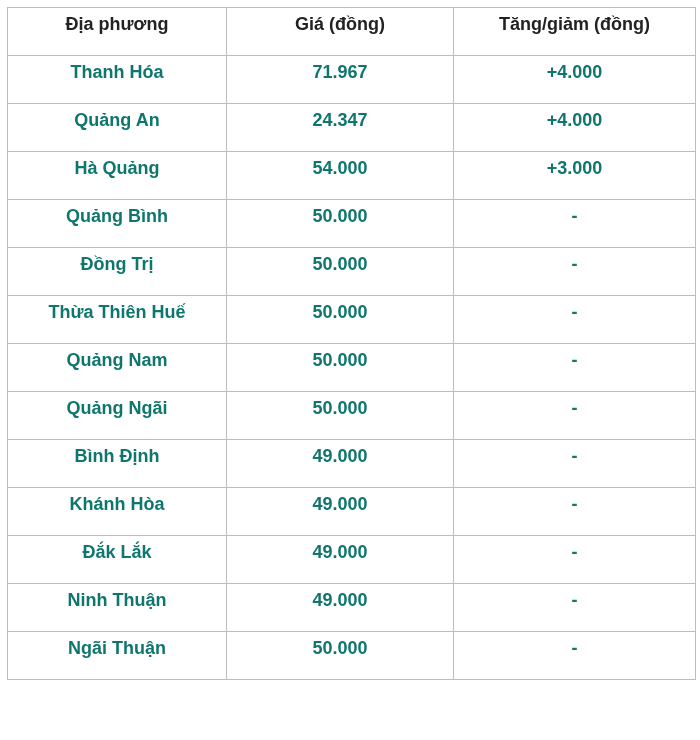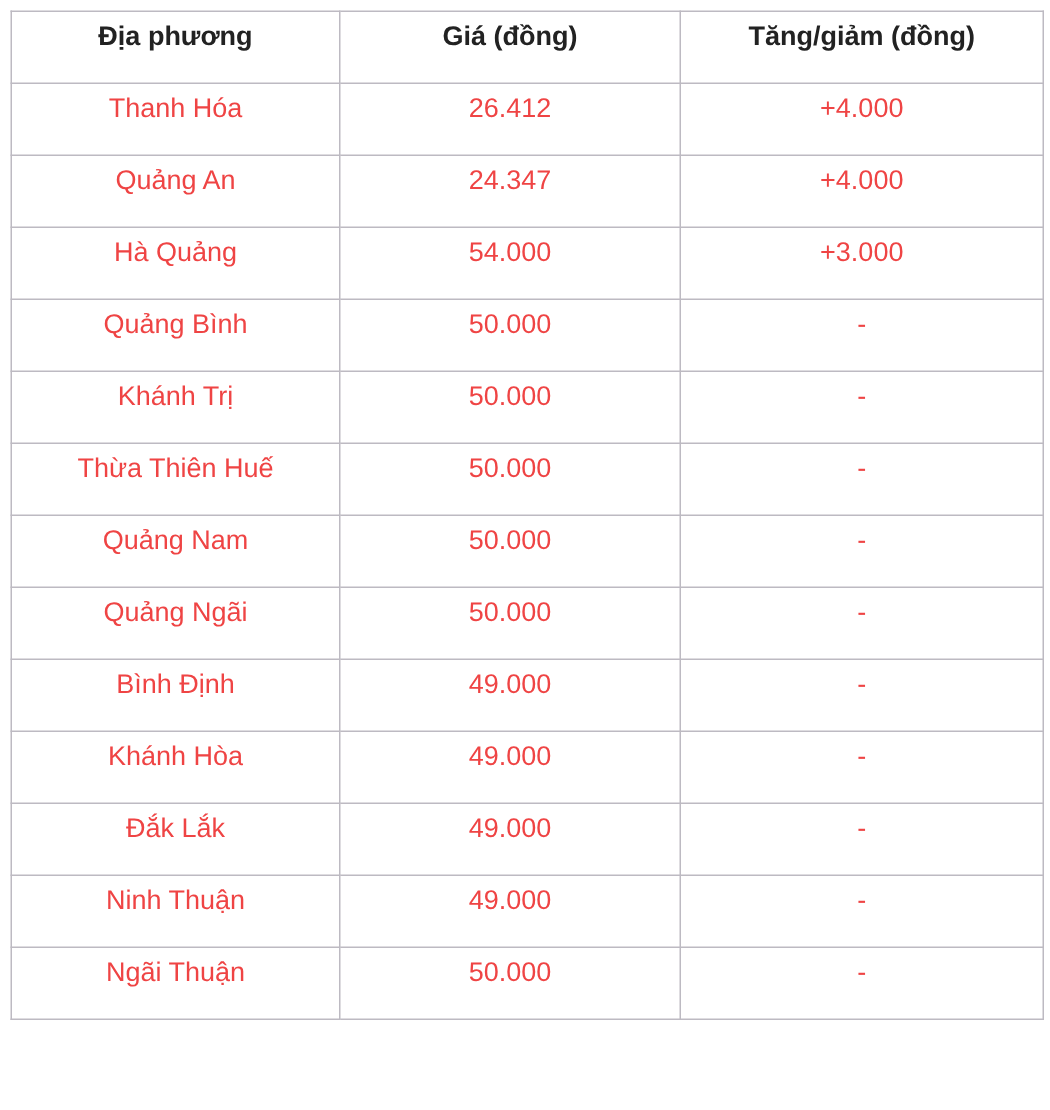--- a/index.html
+++ b/index.html
@@ -10,21 +10,21 @@
     width: 688px; border-collapse: collapse; table-layout: fixed;
   }
   table.price-table th, table.price-table td {
     border: 1px solid #bdbac2;
     text-align: center; vertical-align: top;
     font-size: 18px; line-height: 22px;
     padding: 5px 4px 20px 4px;
     height: 22px;
   }
   table.price-table th { font-weight: bold; color: #222222; }
-  table.price-table td { font-weight: normal; color: #ef4444; }
+  table.price-table td { font-weight: bold; color: #0f766e; }
   col.c1 { width: 219px; }
   col.c2 { width: 227px; }
   col.c3 { width: 242px; }
 </style>
 </head>
 <body>
 
 <table class="price-table">
   <colgroup>
       <col class="c1">
@@ -34,40 +34,40 @@
   <thead>
     <tr>
       <th>Địa phương</th>
       <th>Giá (đồng)</th>
       <th>Tăng/giảm (đồng)</th>
     </tr>
   </thead>
   <tbody>
     <tr>
       <td>Thanh Hóa</td>
-      <td>26.412</td>
+      <td>71.967</td>
       <td>+4.000</td>
     </tr>
     <tr>
       <td>Quảng An</td>
       <td>24.347</td>
       <td>+4.000</td>
     </tr>
     <tr>
       <td>Hà Quảng</td>
       <td>54.000</td>
       <td>+3.000</td>
     </tr>
     <tr>
       <td>Quảng Bình</td>
       <td>50.000</td>
       <td>-</td>
     </tr>
     <tr>
-      <td>Khánh Trị</td>
+      <td>Đồng Trị</td>
       <td>50.000</td>
       <td>-</td>
     </tr>
     <tr>
       <td>Thừa Thiên Huế</td>
       <td>50.000</td>
       <td>-</td>
     </tr>
     <tr>
       <td>Quảng Nam</td>

